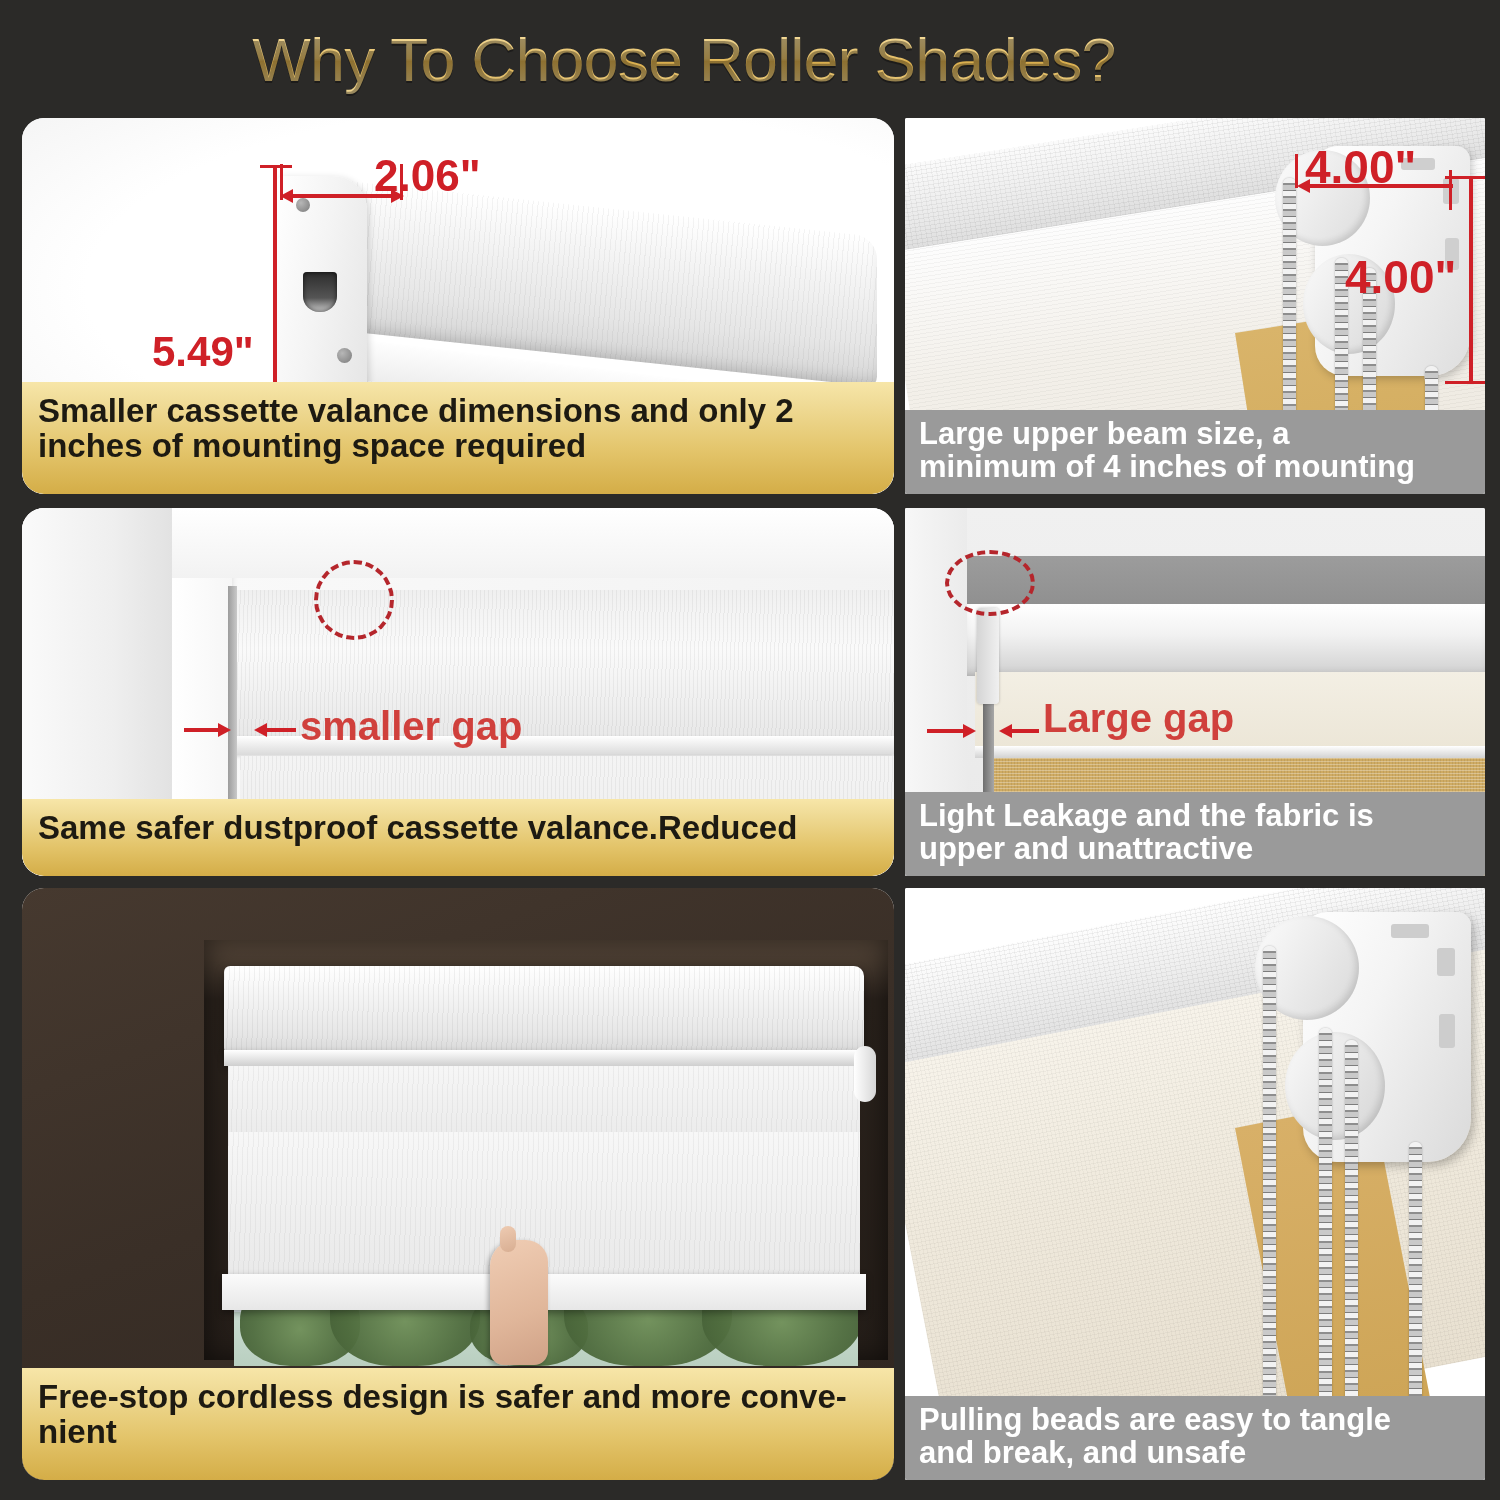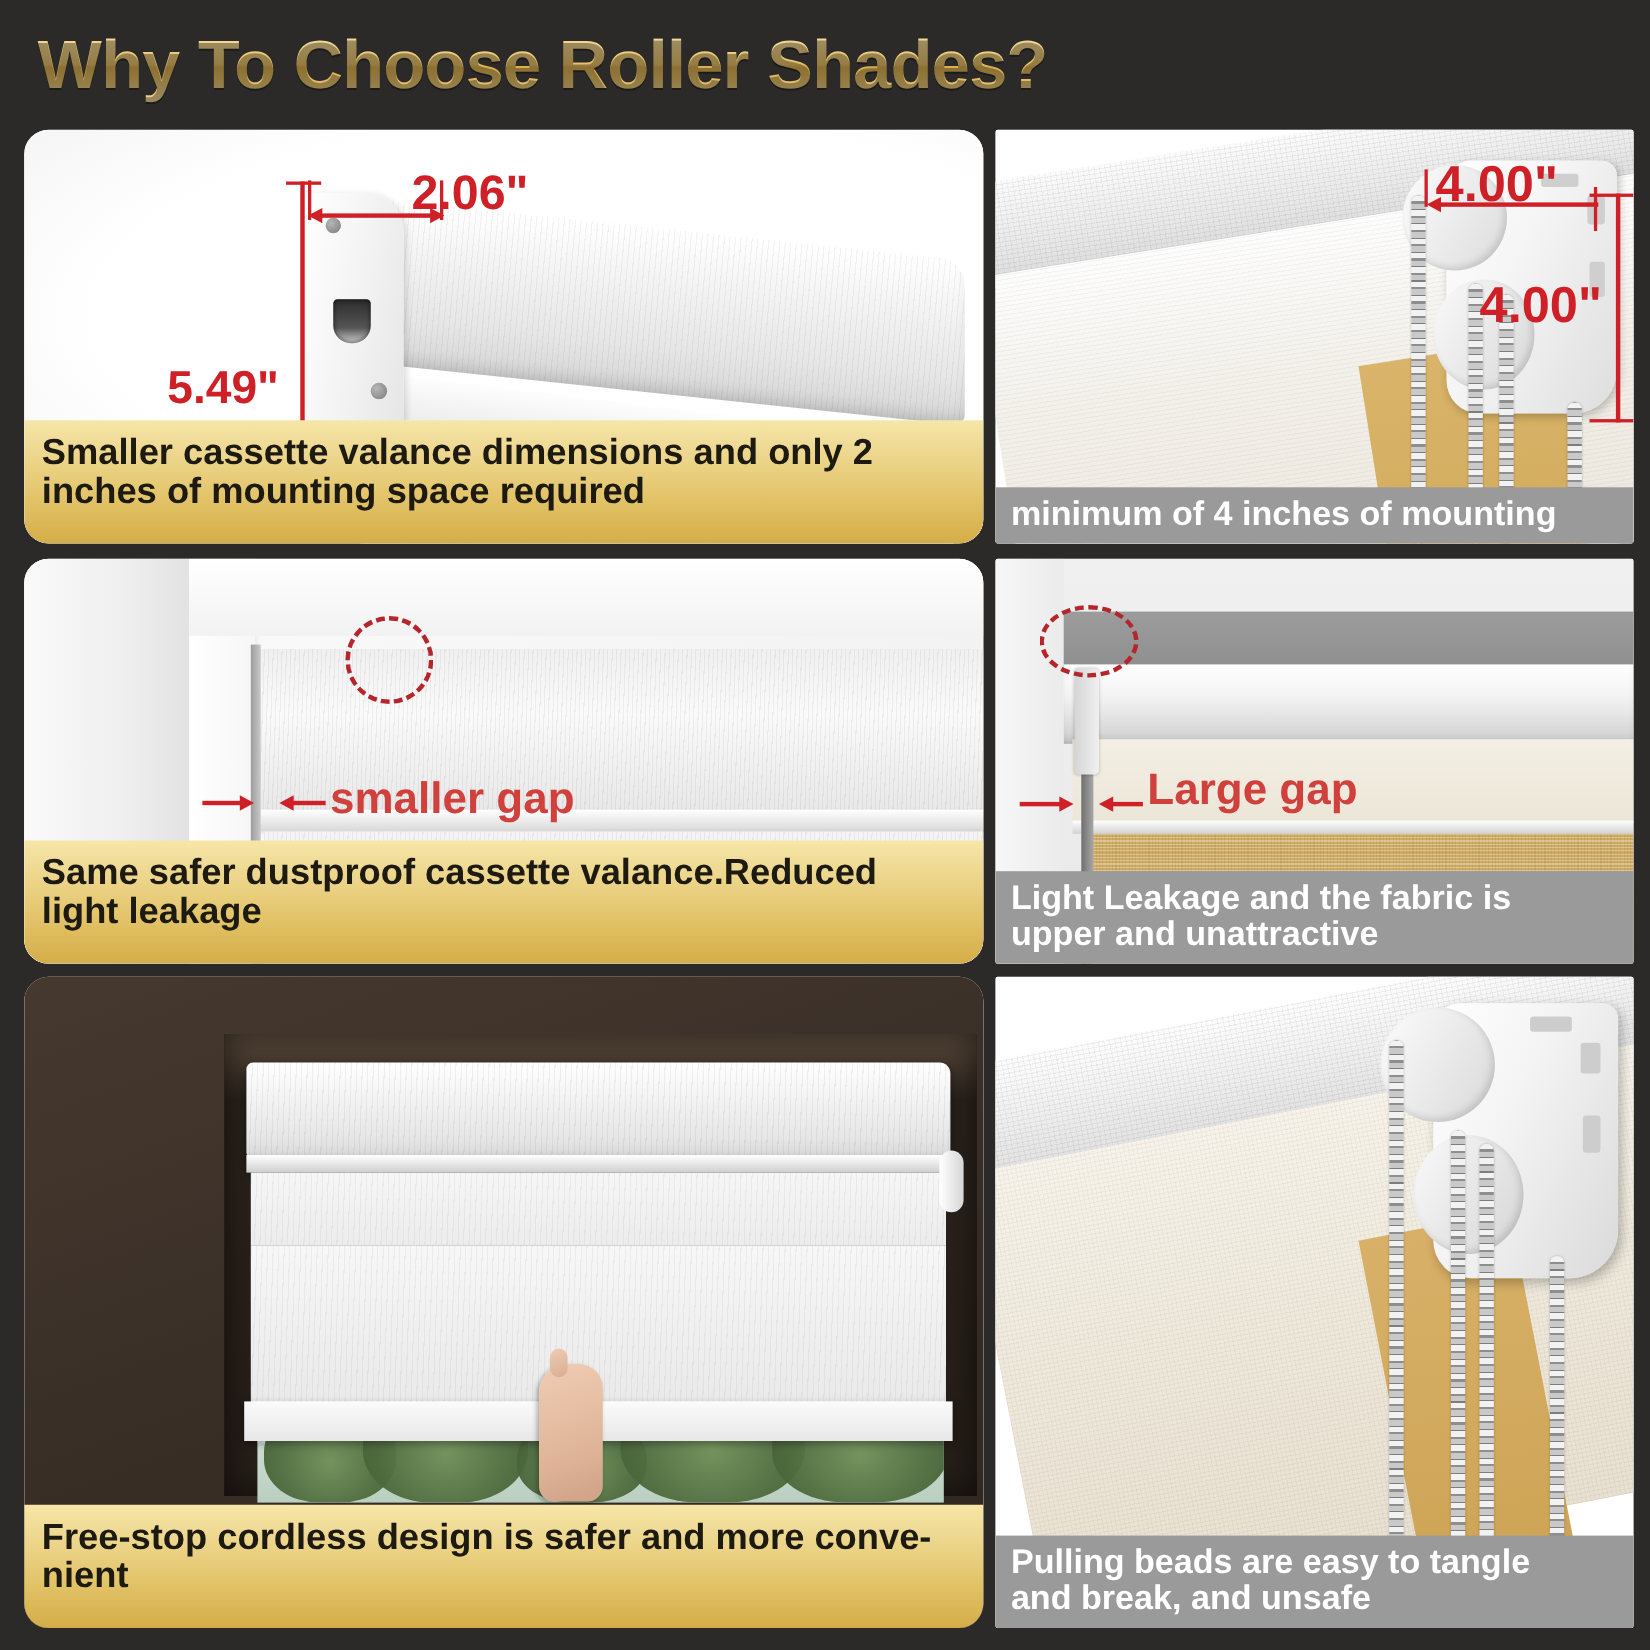--- a/index.html
+++ b/index.html
@@ -7,27 +7,27 @@
     width:1500px;height:1500px;
     background:#2b2a28;
     font-family:"Liberation Sans", sans-serif;
     overflow:hidden;
     position:relative;
   }
 
   
   #title{
     position:absolute; left:34px; top:22px; width:1300px; height:76px;
-    font-size:62px; font-weight:bold; letter-spacing:-0.5px;
+    font-size:62px; font-weight:normal; letter-spacing:-0.5px;
     color:#e8c473;
     background:linear-gradient(180deg,#fbe9b4 0%,#e6c068 48%,#d9ad4c 52%,#f3dd9f 100%);
     -webkit-background-clip:text; background-clip:text;
     -webkit-text-fill-color:transparent;
     text-shadow:0 2px 0 rgba(0,0,0,.35);
-    line-height:76px; white-space:nowrap;
+    line-height:76px; white-space:nowrap;text-align:center;
   }
 
   
   .panel{position:absolute;overflow:hidden;background:#fff;}
   .panel.left{left:22px;width:872px;border-radius:22px;}
   .panel.right{left:905px;width:580px;border-radius:2px;}
   .r1{top:118px;height:376px;}
   .r2{top:508px;height:368px;}
   .r3{top:888px;height:592px;}
 
@@ -303,20 +303,21 @@
     <div class="dim" style="left:390px;top:36px;width:3px;height:34px;"></div>
     <div class="dim" style="left:544px;top:52px;width:3px;height:40px;"></div>
     <div class="dimlbl" style="left:400px;top:22px;font-size:46px;">4.00"</div>
 
     <div class="dim" style="left:564px;top:58px;width:4px;height:208px;"></div>
     <div class="dim" style="left:540px;top:58px;width:40px;height:3px;"></div>
     <div class="dim" style="left:540px;top:263px;width:40px;height:3px;"></div>
     <div class="dimlbl" style="left:440px;top:132px;font-size:46px;">4.00"</div>
   </div>
   <div class="cap gray">
+    <span class="ln">Large upper beam size, a</span>
     <span class="ln">minimum of 4 inches of mounting</span>
   </div>
 </div>
 
 <div class="panel left r2">
   <div class="photo">
     <div class="p3bg"></div>
     <div class="frame-out"></div>
     <div class="frame-in"></div>
     <div class="sill"></div>
@@ -328,21 +329,20 @@
     <div class="dcircle" style="left:292px;top:52px;width:72px;height:72px;"></div>
 
     <div class="ahR" style="left:196px;top:215px;"></div>
     <div class="dim" style="left:162px;top:220px;width:36px;height:4px;"></div>
     <div class="ahL" style="left:232px;top:215px;"></div>
     <div class="dim" style="left:244px;top:220px;width:30px;height:4px;"></div>
     <div class="dimlbl" style="left:278px;top:196px;font-size:40px;color:#d0403c;">smaller gap</div>
   </div>
   <div class="cap gold">
     <span class="ln">Same safer dustproof cassette valance.Reduced</span>
-    <span class="ln">light leakage</span>
   </div>
 </div>
 
 <div class="panel right r2">
   <div class="photo">
     <div class="p4bg"></div>
     <div class="p4-wall"></div>
     <div class="p4-gray"></div>
     <div class="p4-roll"></div>
     <div class="p4-cream"></div>

